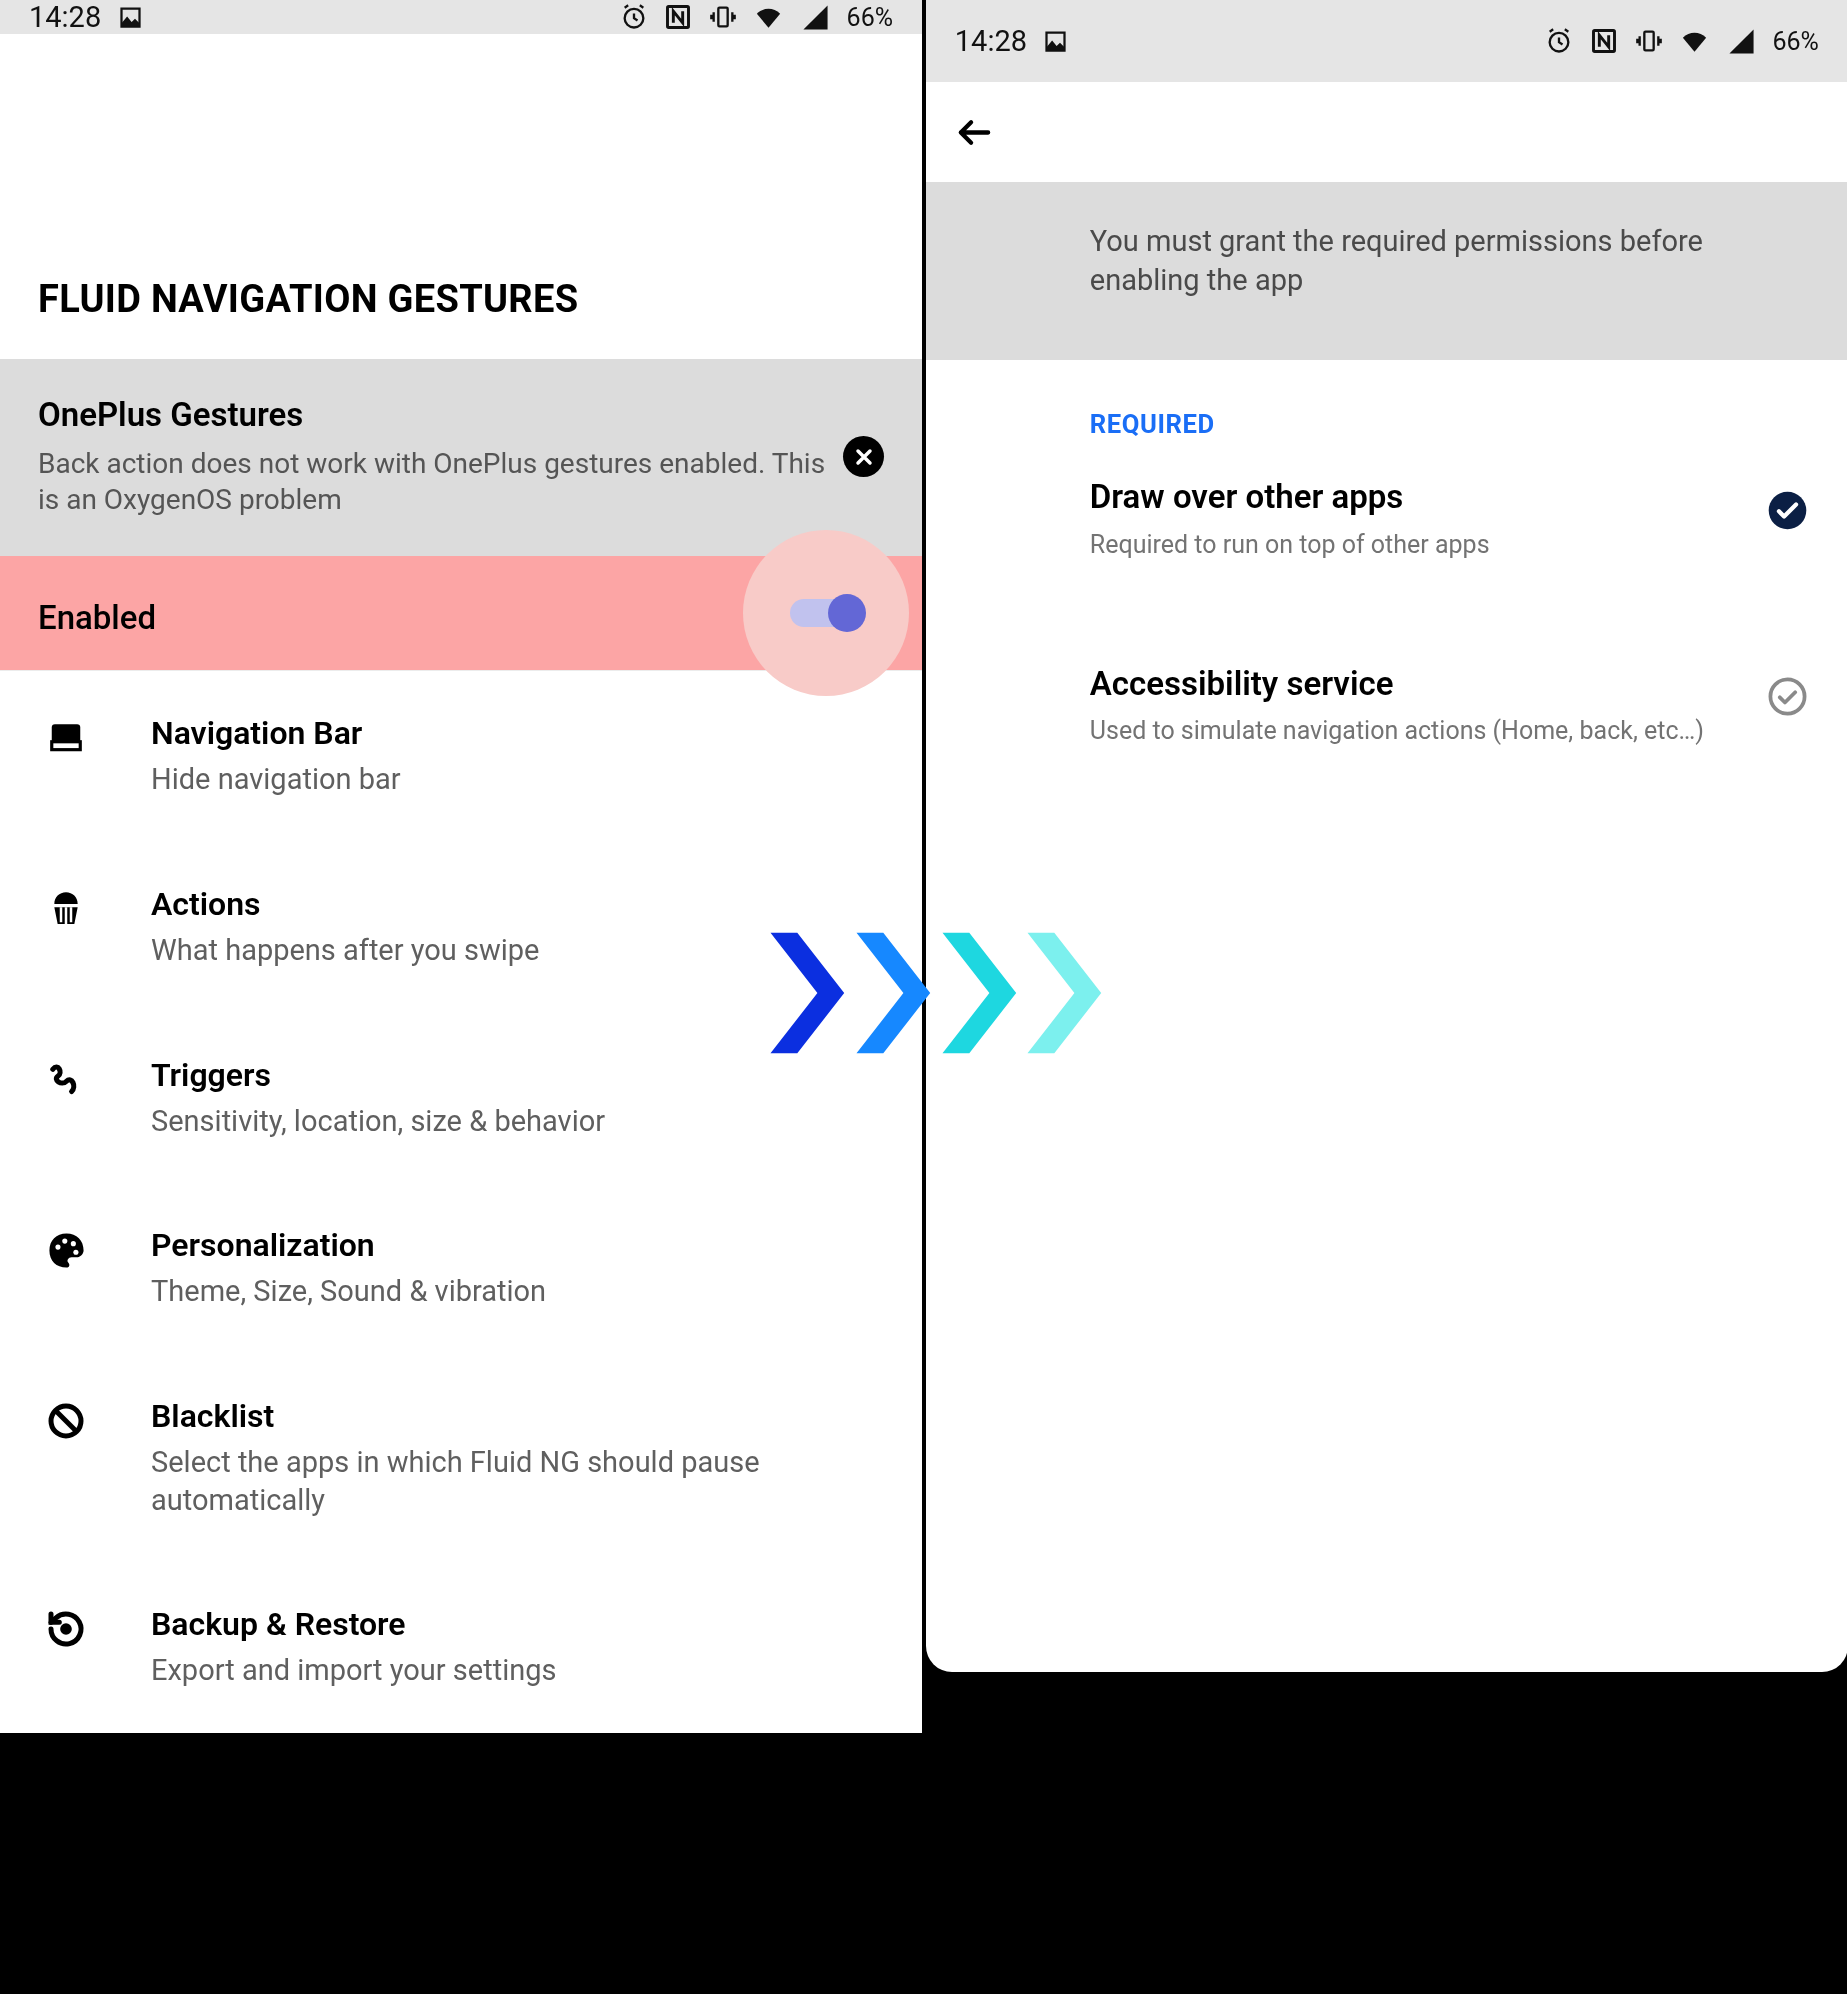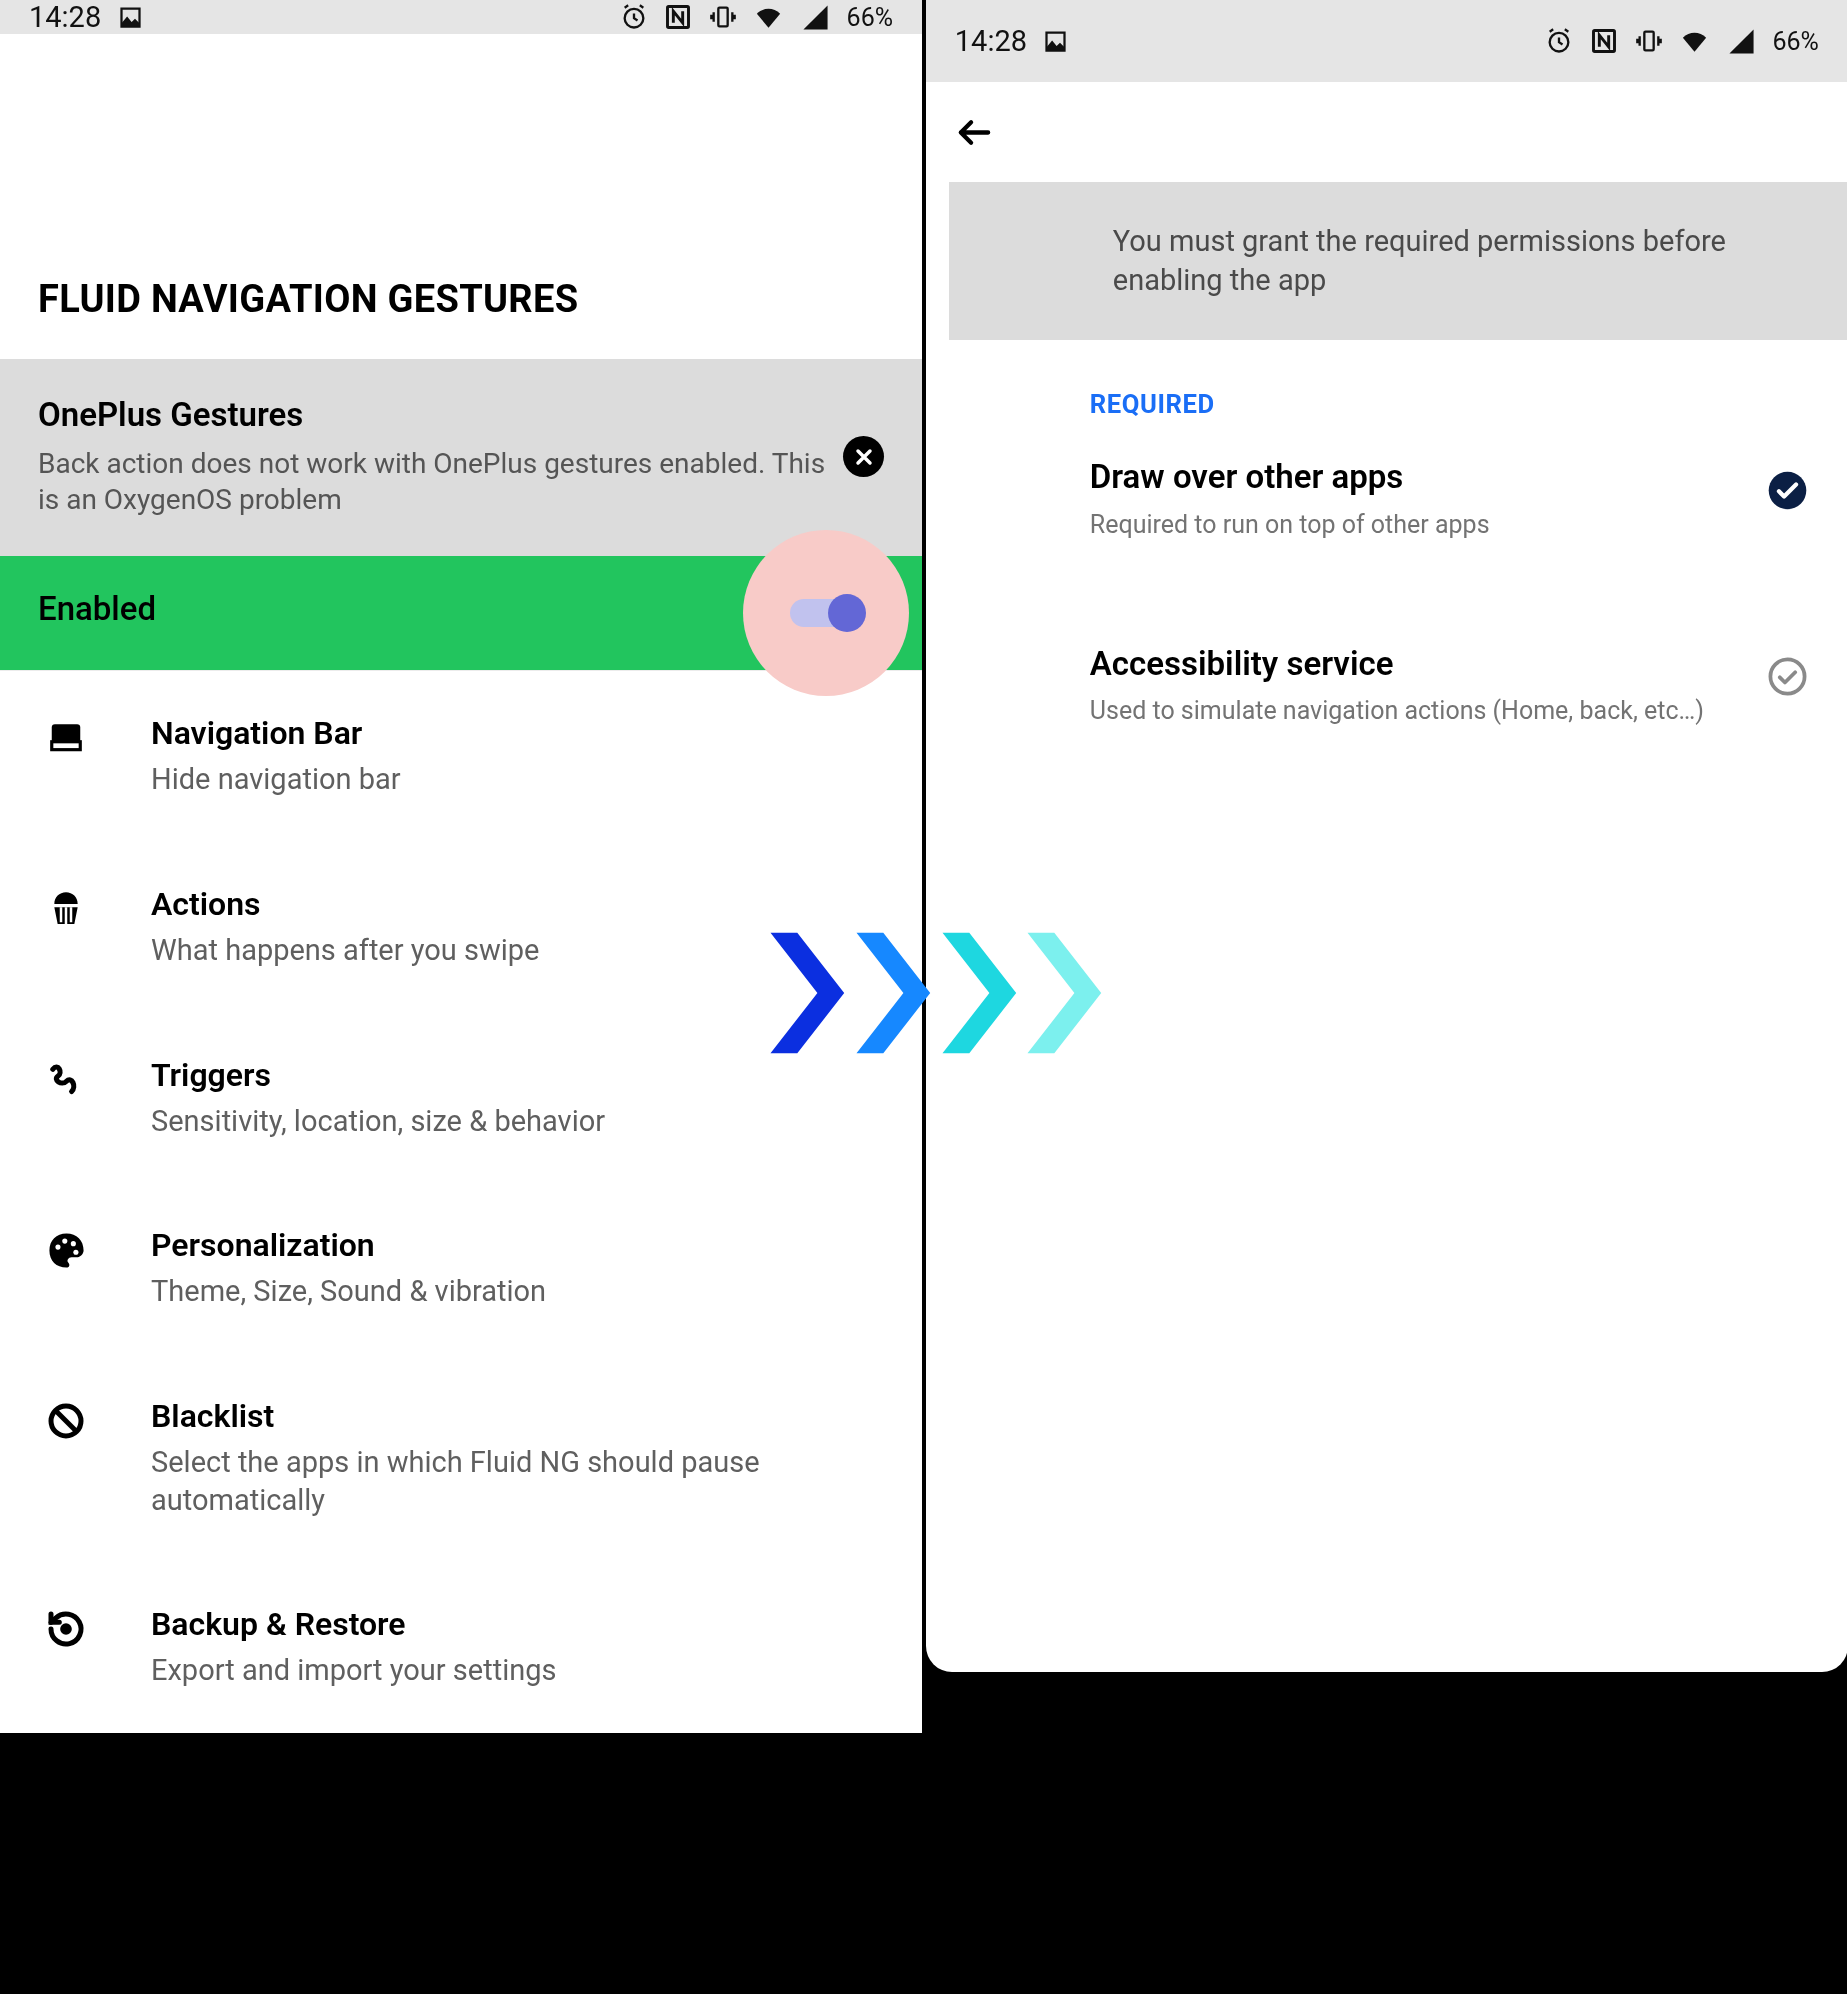--- a/index.html
+++ b/index.html
@@ -19,40 +19,40 @@
   .hero { background: #fff; padding: 243px 38px 38px 38px; }
   .hero h1 { font-size: 38px; font-weight: 700; letter-spacing: 0.3px; color: #000; }
 
   .banner { background: #dcdcdc; padding: 36px 38px 38px 38px; display: flex; align-items: center; }
   .banner-text { flex: 1; padding-right: 15.3px; }
   .banner-title { font-size: 33px; font-weight: 600; color: #000; margin-bottom: 11.5px; }
   .banner-desc { font-size: 28px; color: #555; line-height: 1.3; }
   .banner-close { width: 41px; height: 41px; border-radius: 50%; background: #000; display: flex; align-items: center; justify-content: center; }
   .banner-close svg { display: block; }
 
-  .enabled-row { background: #22c55e; padding: 33px 38px; display: flex; align-items: flex-start; justify-content: space-between; border-bottom: 0.6px solid #ececec; min-height: 115px; position: relative; }
+  .enabled-row { background: #fca5a5; padding: 33px 38px; display: flex; align-items: flex-end; justify-content: space-between; border-bottom: 0.6px solid #ececec; min-height: 115px; position: relative; }
   .enabled-row .label { font-size: 33px; font-weight: 500; color: #000; }
 
   .ripple { position: absolute; right: 12.8px; top: 50%; transform: translateY(-50%); width: 166px; height: 166px; border-radius: 50%; background: #f8cbc8; display: flex; align-items: center; justify-content: center; }
   .switch { width: 72px; height: 28px; border-radius: 14px; background: #c1c2ee; position: relative; }
   .switch-thumb { position: absolute; right: -3.8px; top: -5.1px; width: 38px; height: 38px; border-radius: 50%; background: #6367d6; }
 
   .settings-list { background: #fff; padding: 0 38px; }
   .setting { display: flex; align-items: flex-start; padding: 43px 0; gap: 57px; }
   .setting-icon { width: 56px; display: flex; justify-content: center; padding-top: 3.8px; }
   .setting-icon svg { display: block; }
   .setting-text { flex: 1; }
   .setting-title { font-size: 32px; font-weight: 600; color: #000; margin-bottom: 9px; }
   .setting-desc { font-size: 29px; color: #5f5f5f; line-height: 1.3; }
 
   
   .appbar { height: 100px; background: #fff; display: flex; align-items: center; padding: 0 28px; }
   .appbar svg { display: block; }
 
-  .perm-banner { background: #dcdcdc; padding: 40px 38px 40px 164px; font-size: 29px; color: #4a4a4a; line-height: 1.35; margin-left: 23px; }
+  .perm-banner { background: #dcdcdc; padding: 40px 38px 60px 164px; font-size: 29px; color: #4a4a4a; line-height: 1.35; }
 
   .perm-section { padding: 49px 38px 0 164px; }
   .perm-header { color: #1a6ef6; font-size: 25.6px; font-weight: 700; letter-spacing: 0.6px; margin-bottom: 38px; }
 
   .perm-item { display: flex; align-items: flex-start; margin-bottom: 102px; gap: 24px; }
   .perm-text { flex: 1; padding-right: 25.6px; }
   .perm-title { font-size: 33px; font-weight: 600; color: #000; margin-bottom: 11.5px; }
   .perm-desc { font-size: 25px; color: #737373; line-height: 1.35; }
   .perm-status { width: 45px; display: flex; align-items: center; justify-content: center; padding-top: 12.8px; }
 

